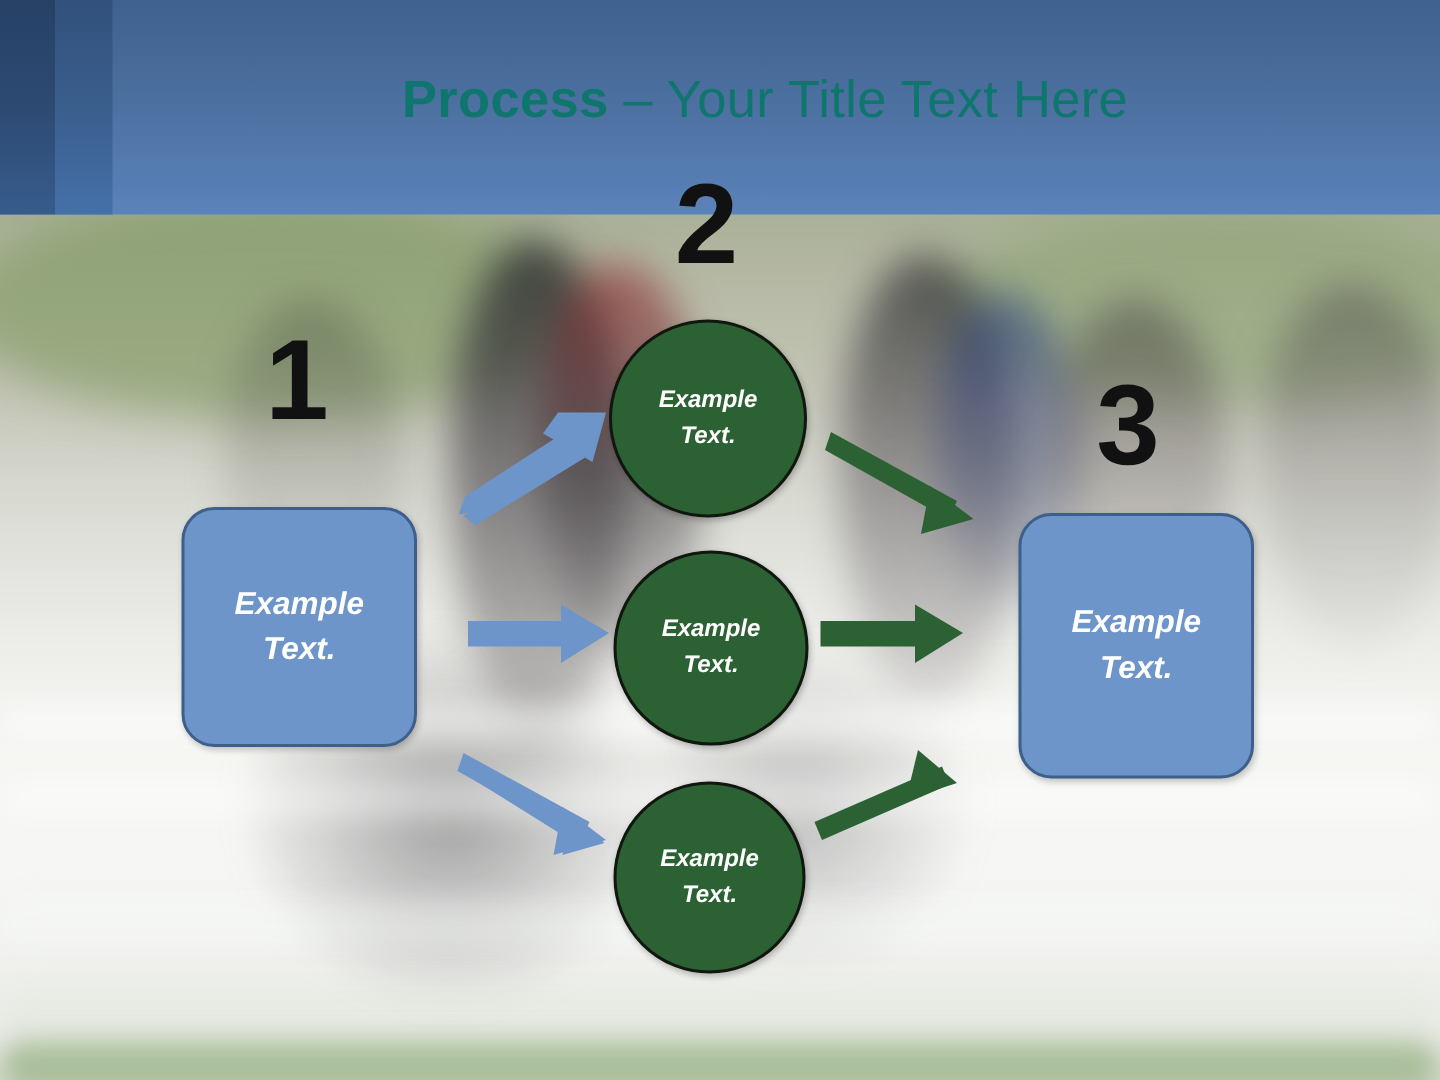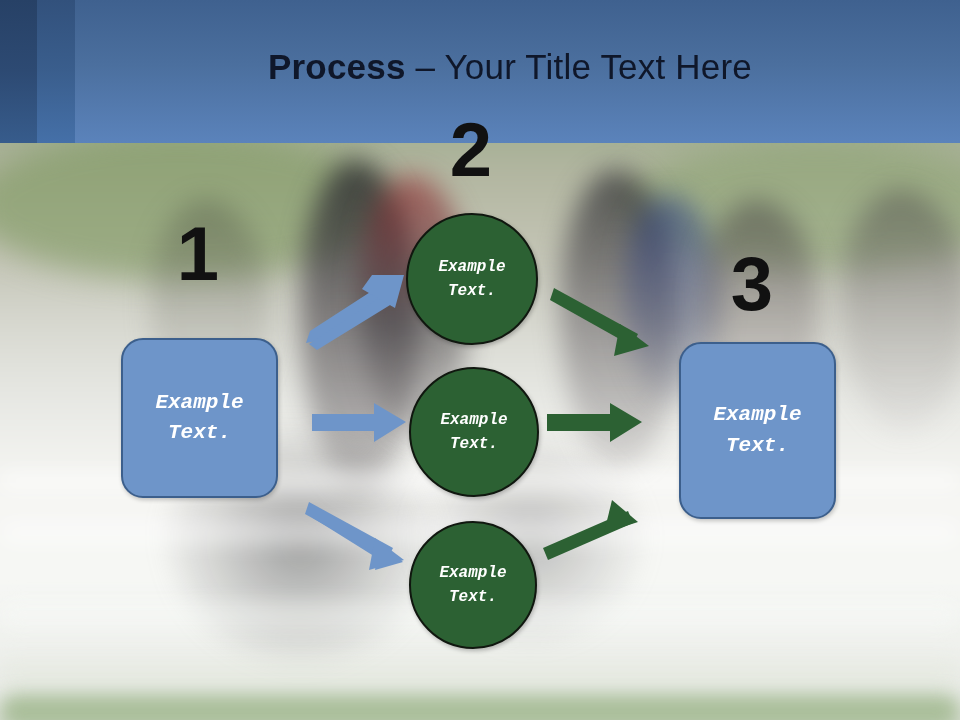--- a/index.html
+++ b/index.html
@@ -84,21 +84,21 @@
     position: absolute;
     left: 37px; top: 0;
     width: 38px; height: 143px;
     background: linear-gradient(to bottom, #32517c 0%, #3a5e8d 50%, #4570a8 100%);
   }
   .header-title {
     position: absolute;
     left: 100px; top: 46px;
     width: 820px;
     text-align: center;
-    color: #0f172a;
+    color: #0f766e;
     font-size: 35px;
     line-height: 42px;
     white-space: nowrap;
     letter-spacing: 0.2px;
   }
   .header-title .strong { font-weight: bold; }
   .header-title .rest { font-weight: normal; }
 
   
   .stepnum {
@@ -149,21 +149,21 @@
     align-items: center;
     justify-content: center;
     text-align: center;
     line-height: 1.5;
     box-shadow: 1px 2px 4px rgba(0,0,0,0.25);
   }
   #circle-top    { left: 406px; top: 213px; width: 132px; height: 132px; }
   #circle-middle { left: 409px; top: 367px; width: 130px; height: 130px; }
   #circle-bottom { left: 409px; top: 521px; width: 128px; height: 128px; }
 
-  .circle span, .box span { display: block; font-family: Liberation Mono, monospace; }
+  .circle span, .box span { display: block; }
 
   
   .arrow-svg {
     position: absolute;
     overflow: visible;
   }
 </style>
 </head>
 <body>
 

